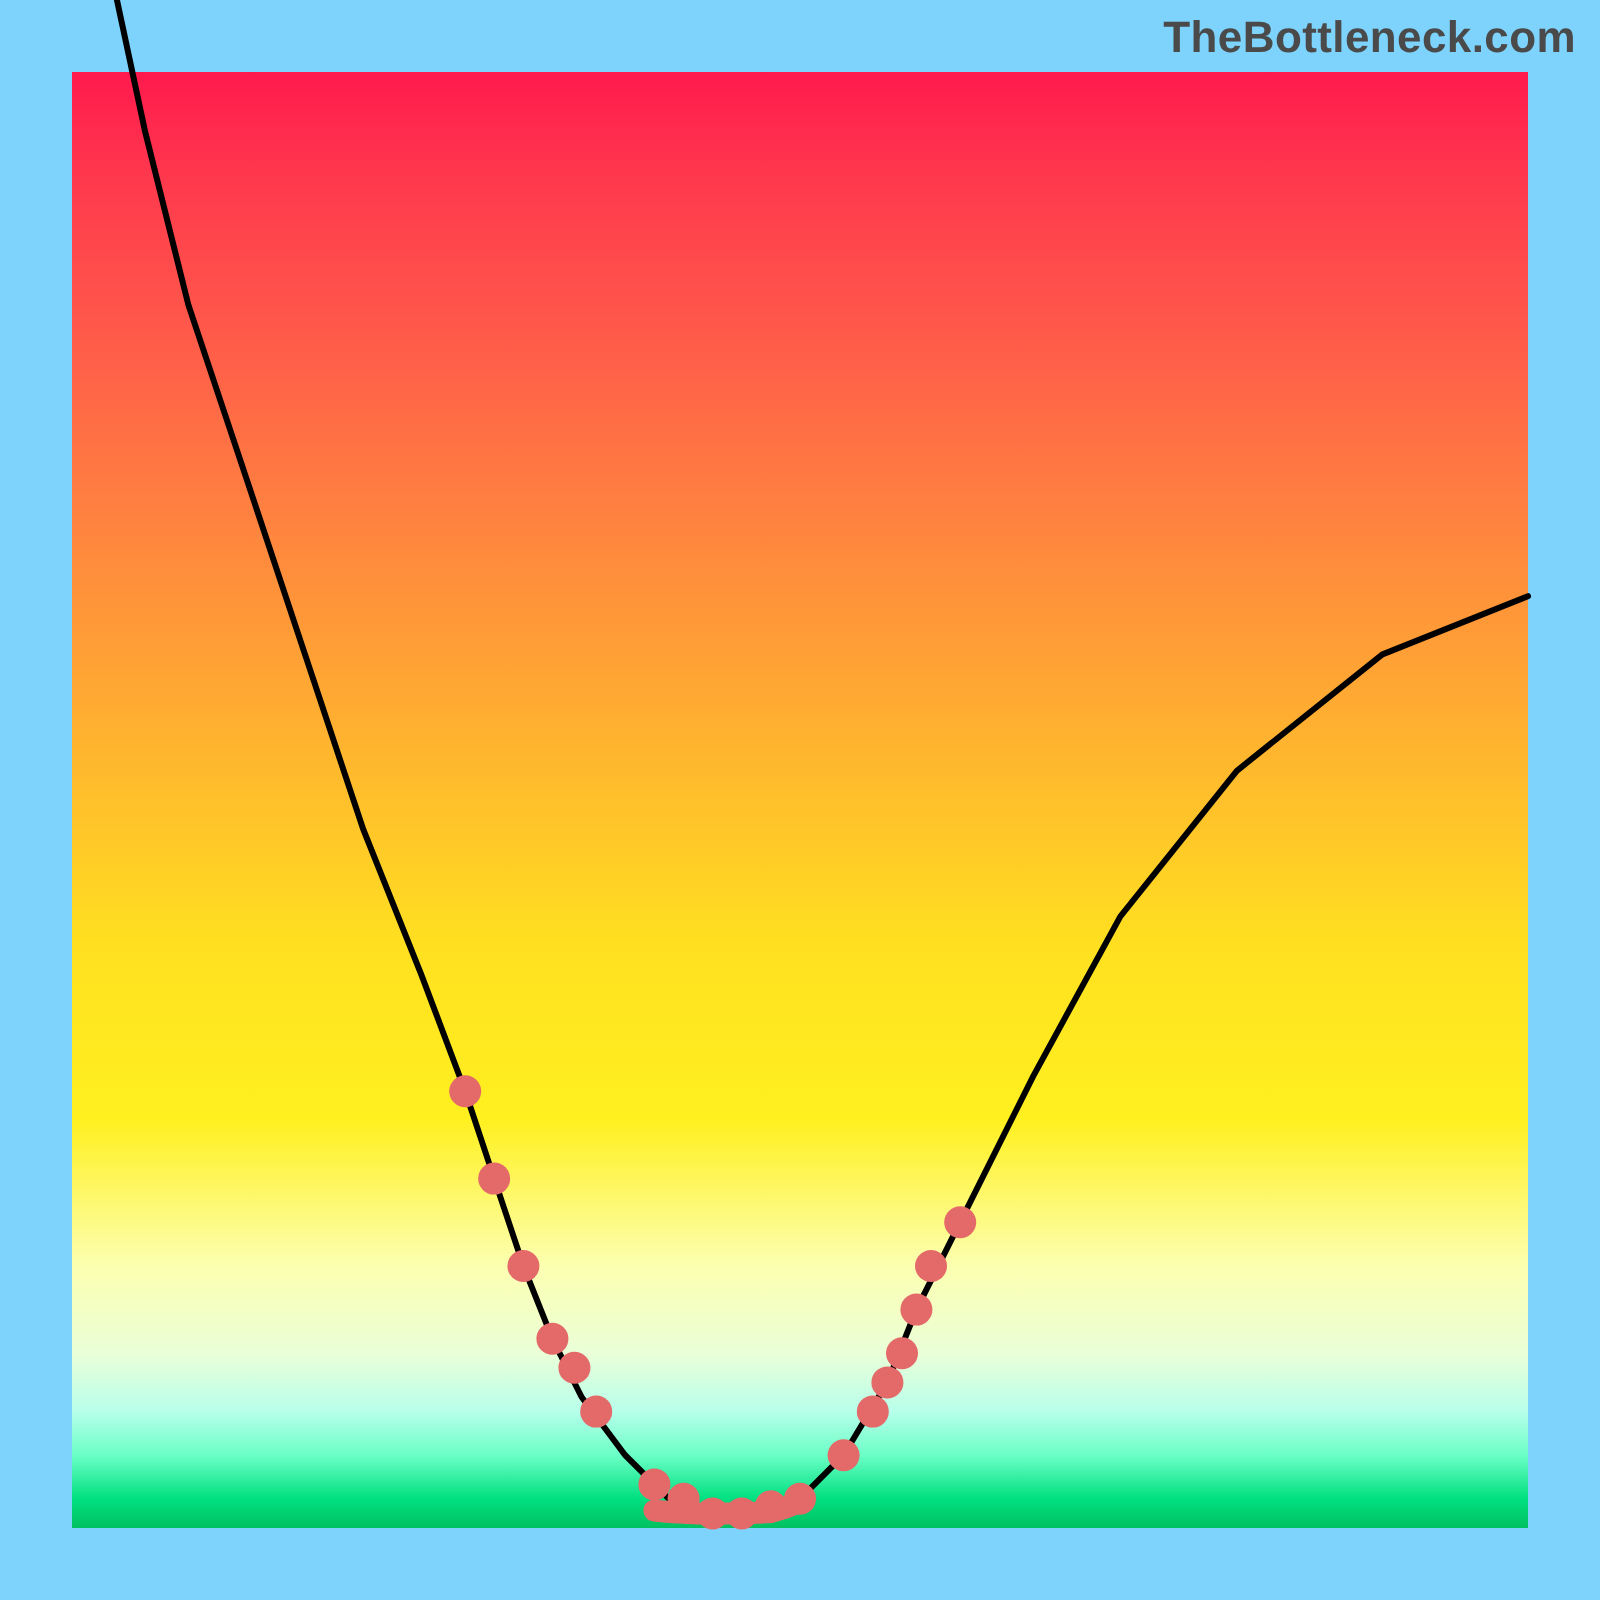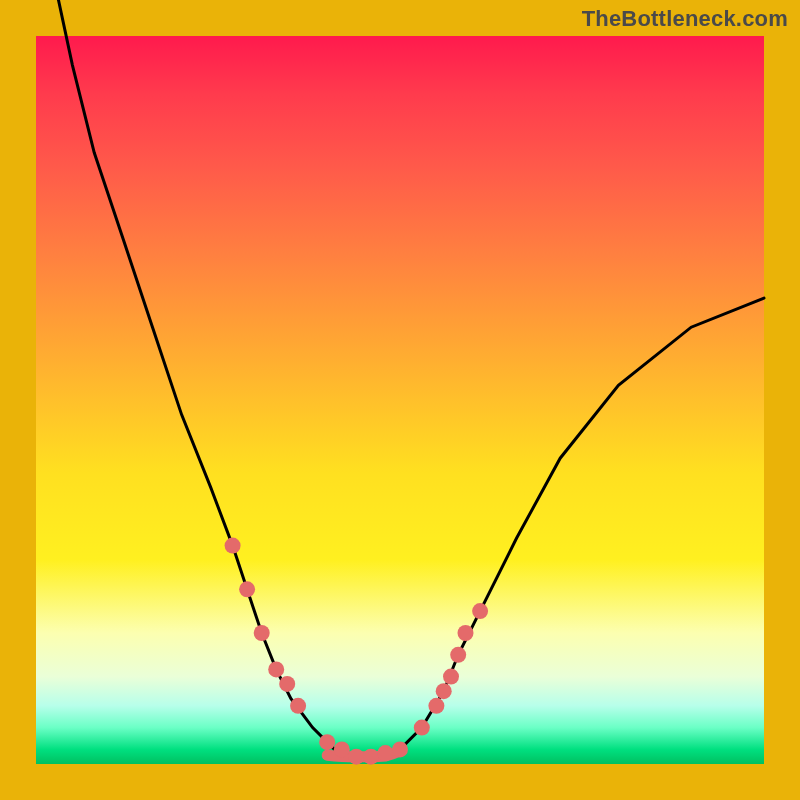--- a/index.html
+++ b/index.html
@@ -9,21 +9,21 @@
     height: 800px;
     background: #000;
     overflow: hidden;
   }
   .frame {
     position: absolute;
     left: 0;
     top: 0;
     width: 800px;
     height: 800px;
-    background: #eab308;
+    background: #7dd3fc;
   }
   .plot {
     position: absolute;
     left: 36px;
     top: 36px;
     width: 728px;
     height: 728px;
     background: linear-gradient(to bottom,
       #ff1a4d 0%,
       #ff3b4d 8%,

